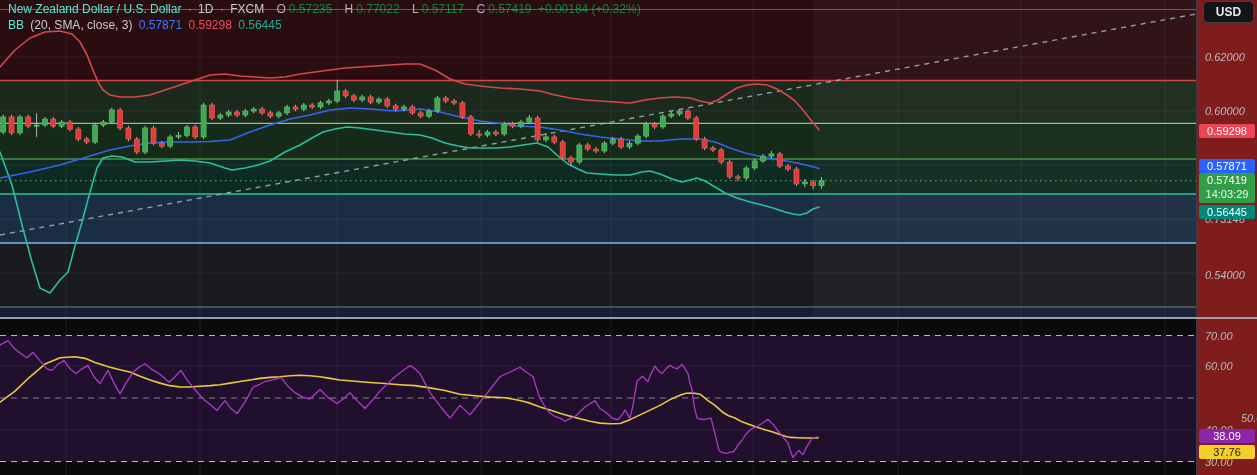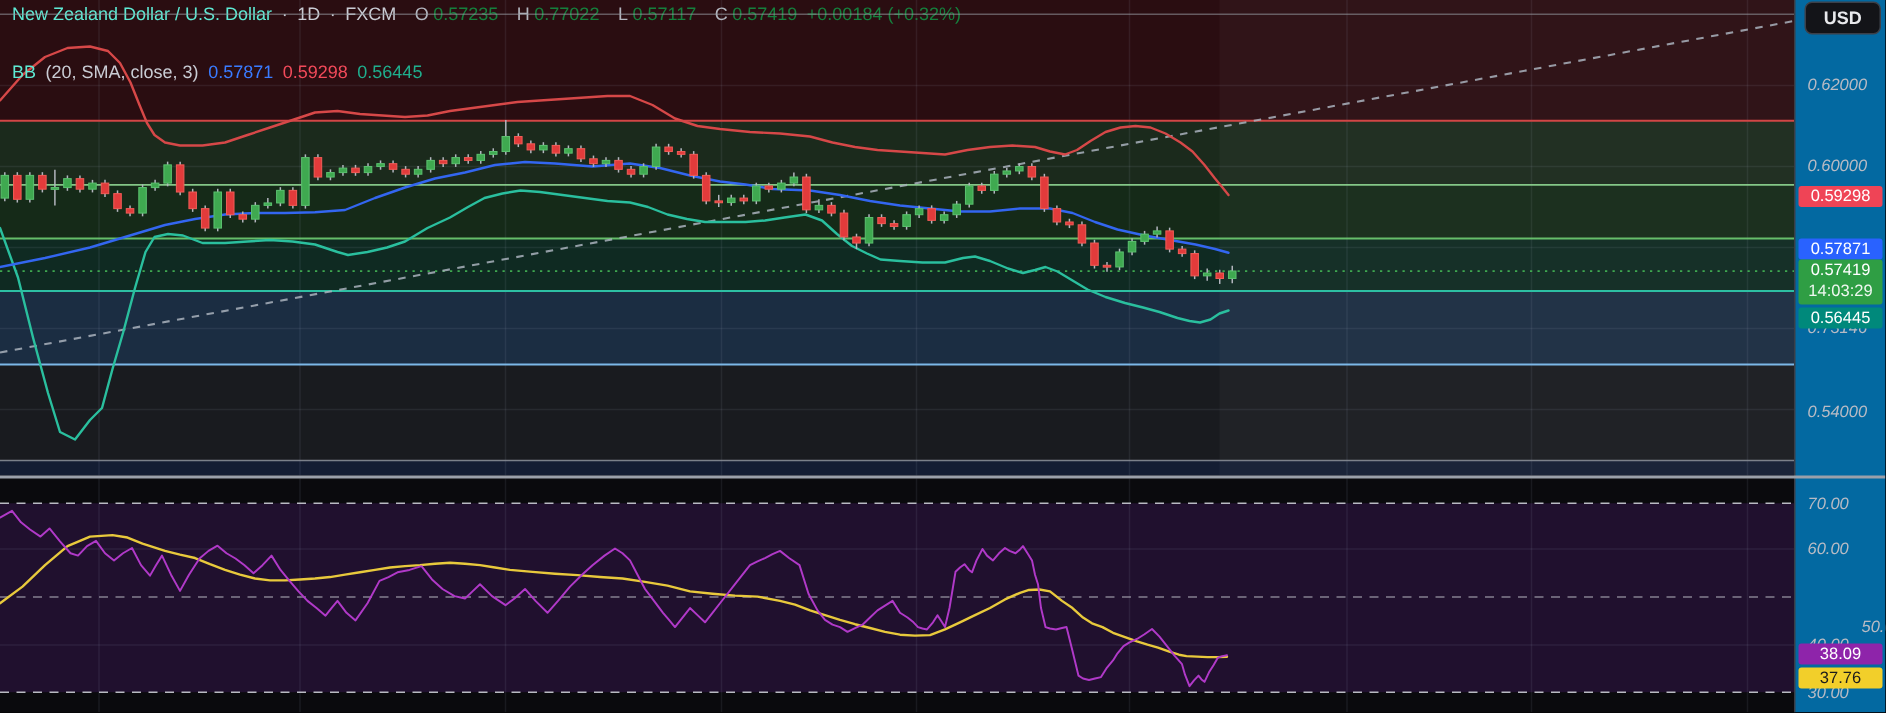--- a/index.html
+++ b/index.html
@@ -11,21 +11,21 @@
   .t-sym{color:#5eead4;}
   .t-dim{color:#c9ccd4;}
   .t-ohlc-l{color:#b2b5be;margin-left:6px;}
   .t-grn{color:#15803d;}
   .t-blu{color:#3a7bff;}
   .t-red{color:#f24a5a;}
   .t-teal{color:#1fae8d;}
   .t-pur{color:#c45be0;}
   .t-yel{color:#f4d22f;}
   .t-empty{color:#cdd0d6;margin-left:8px;}
-  #axis{position:absolute;left:1196px;top:0;width:61px;height:475px;background:#0369a1;
+  #axis{position:absolute;left:1196px;top:0;width:61px;height:475px;background:#7f1d1d;
         border-left:1px solid #3a3e47;z-index:6;}
   .axlbl{position:absolute;left:8px;transform:translateY(-50%);font-size:11px;color:#b8bbc4;z-index:1;font-style:italic;}
   .badge{position:absolute;left:2px;width:56px;transform:translateY(-50%);font-size:11px;
          color:#fff;text-align:center;border-radius:2px;padding:1px 0;z-index:3;}
   #cur-badge{position:absolute;left:2px;width:56px;border-radius:2px;text-align:center;
              font-size:11px;color:#fff;z-index:4;line-height:14px;}
   #usd-btn{position:absolute;left:6px;top:1px;width:49px;height:20px;line-height:20px;text-align:center;
            background:#131418;border:1px solid #3c4049;border-radius:5px;color:#e8e9ec;
            font-weight:bold;font-size:12px;z-index:5;}
   #sep{position:absolute;left:0;top:317px;width:1257px;height:2px;background:#9ba0aa;z-index:7;}
@@ -298,21 +298,21 @@
     <span class="t-dim">1D</span>
     <span class="t-dim">·</span>
     <span class="t-dim">FXCM</span>
     <span class="t-ohlc-l">O</span><span class="t-grn">0.57235</span>
     <span class="t-ohlc-l">H</span><span class="t-grn">0.77022</span>
     <span class="t-ohlc-l">L</span><span class="t-grn">0.57117</span>
     <span class="t-ohlc-l">C</span><span class="t-grn">0.57419</span>
     <span class="t-grn">+0.00184 (+0.32%)</span>
   </div>
 
-  <div class="legend" style="top:18px;margin-top:23px;">
+  <div class="legend" style="top:18px;">
     <span class="t-sym">BB</span>
     <span class="t-dim">(20, SMA, close, 3)</span>
     <span class="t-blu">0.57871</span>
     <span class="t-red">0.59298</span>
     <span class="t-teal">0.56445</span>
   </div>
 
 
   <div id="sep"></div>
 

